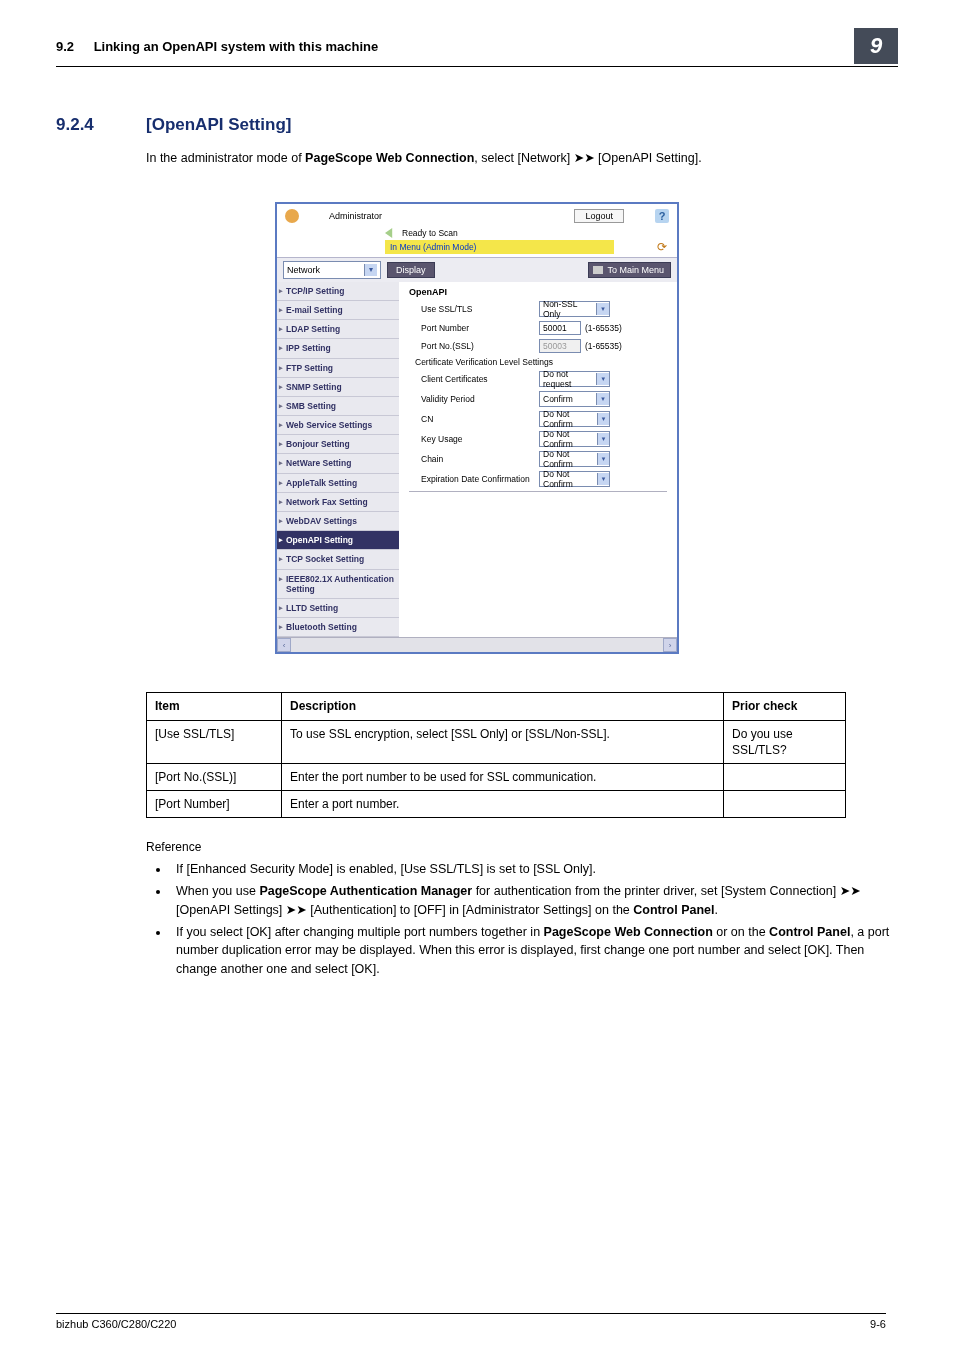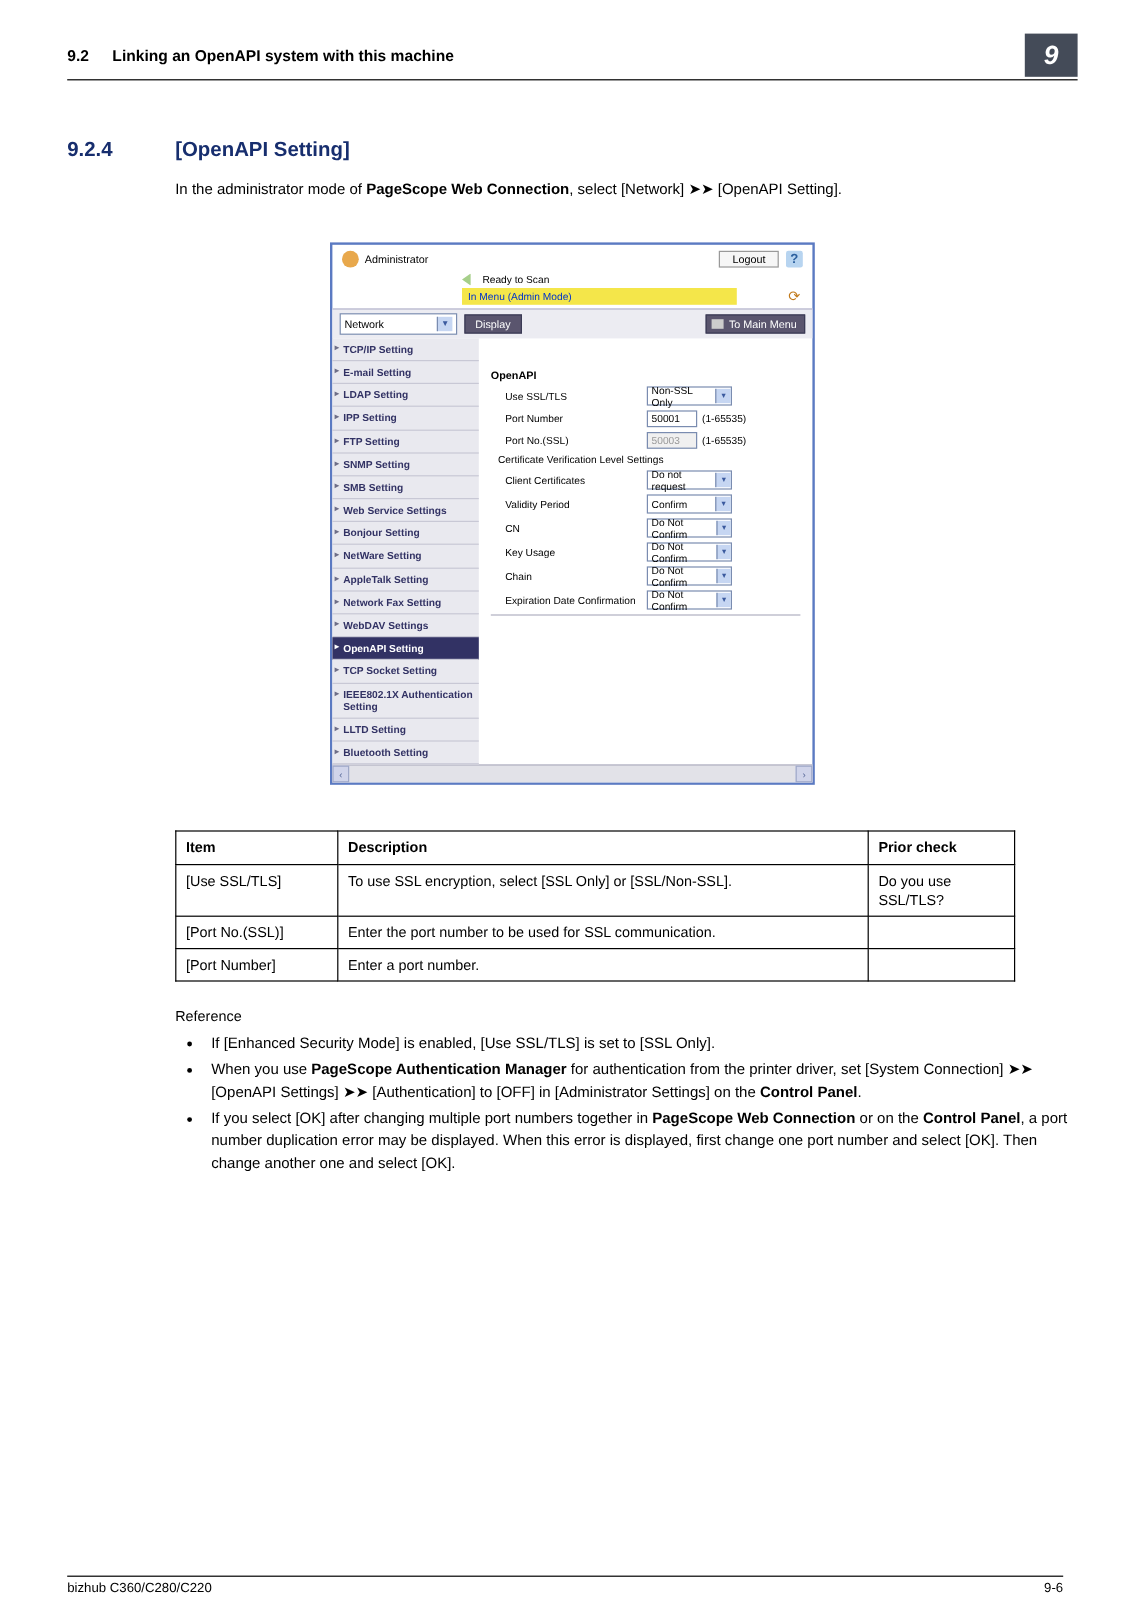--- a/index.html
+++ b/index.html
@@ -72,20 +72,21 @@
     margin: 34px auto 0 auto;
     border: 2px solid #5b7ac2;
     background: #fff;
     font-size: 9px;
     font-family: Arial, sans-serif;
   }
   .ps-topbar {
     display: flex;
     align-items: center;
     padding: 5px 8px 3px 8px;
+    gap: 25px;
   }
   .ps-admin-icon {
     width: 14px; height: 14px; background: #e8a84c; border-radius: 50%;
     margin-right: 5px;
   }
   .ps-admin-label { font-size: 9px; }
   .ps-logout-btn {
     margin-left: auto;
     border: 1px solid #999;
     padding: 1px 10px;
@@ -204,21 +205,20 @@
   }
   .ps-side-item.active {
     background: #323264;
     color: #fff;
   }
   .ps-side-item.active::before { content: "▸"; color: #fff; }
   .ps-content {
     flex: 1;
     padding: 3px 6px 10px 6px;
     font-size: 8.5px;
-    margin-top: 21px;
   }
   .ps-panel-title {
     font-weight: bold;
     font-size: 9px;
     padding: 2px 0 2px 4px;
   }
   .ps-field-row {
     display: flex;
     align-items: center;
     padding: 2px 0 2px 16px;

